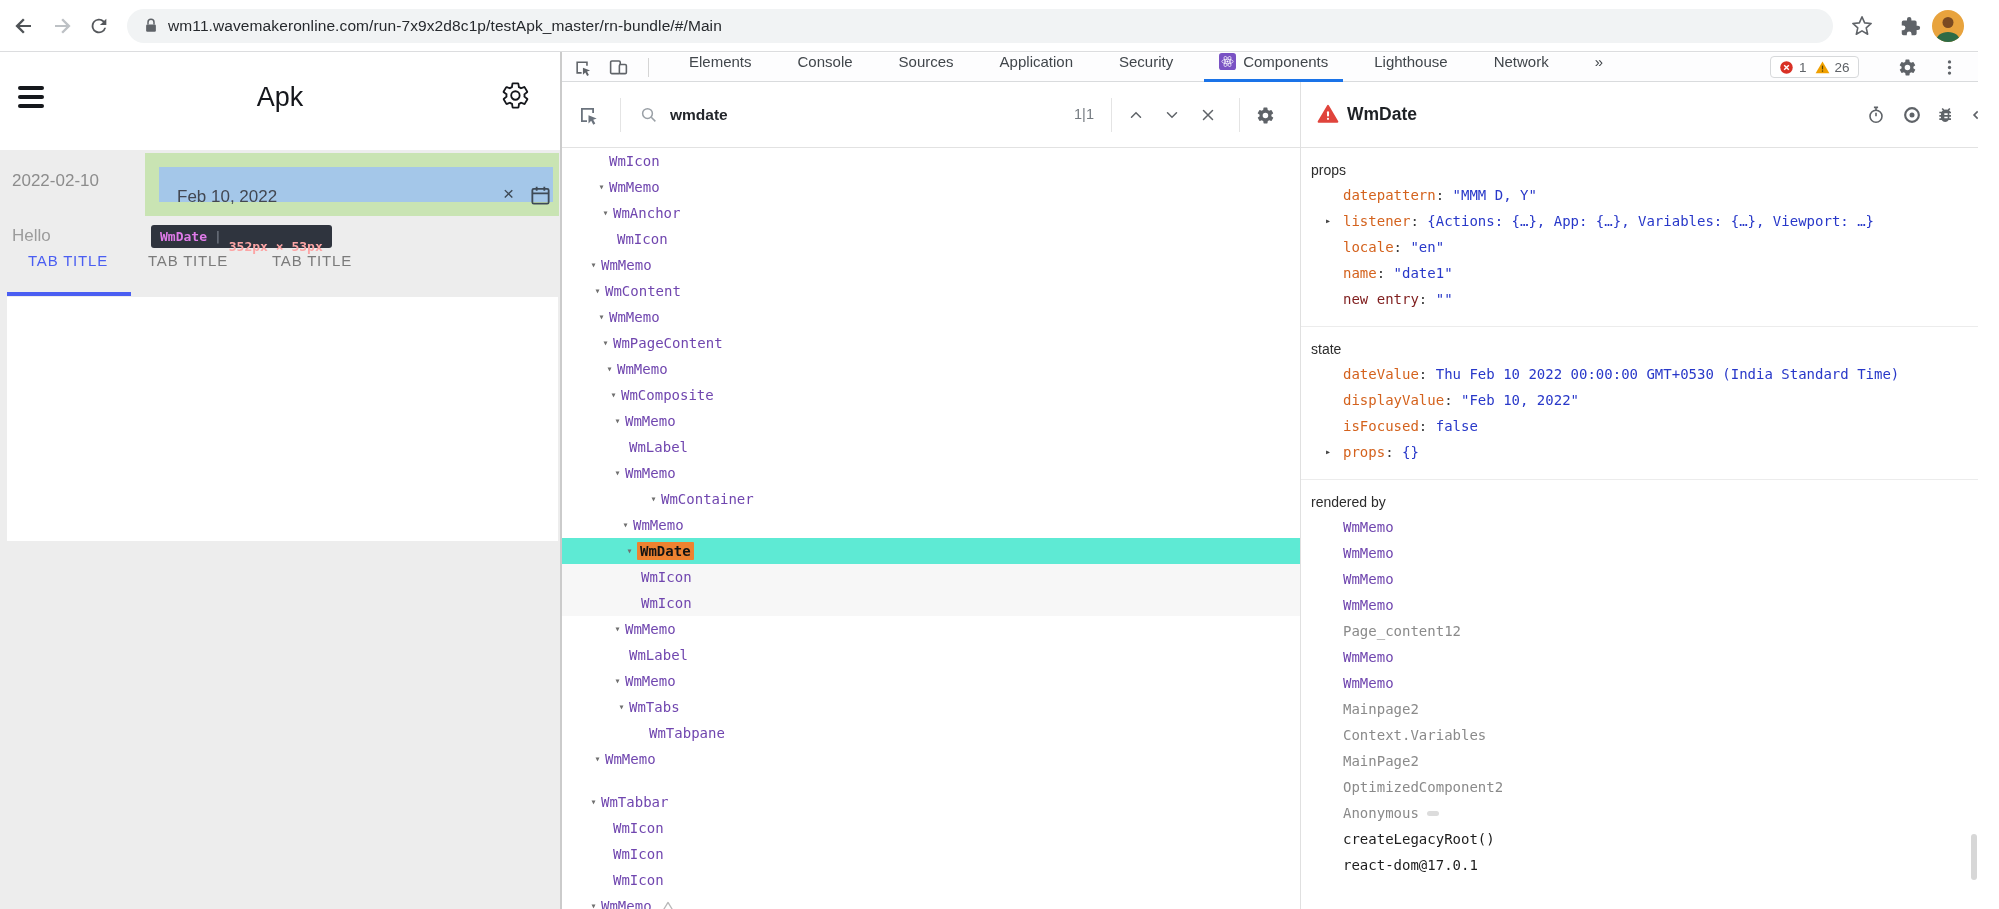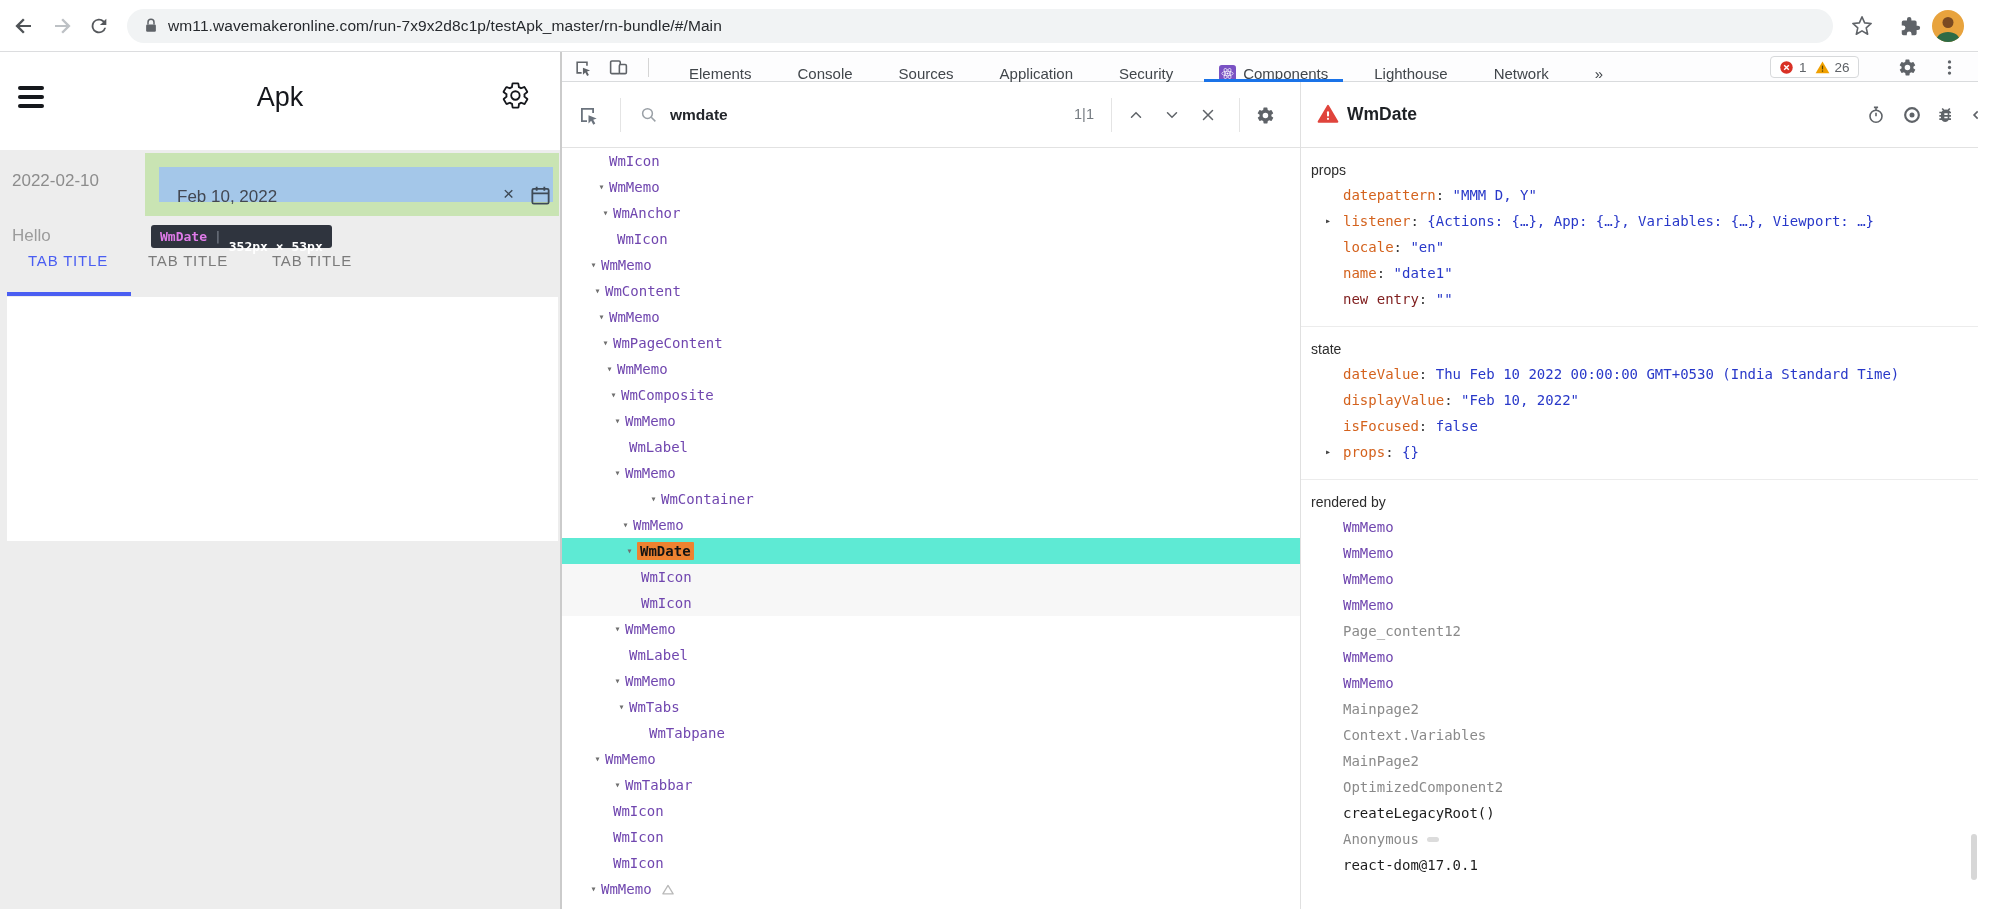--- a/index.html
+++ b/index.html
@@ -21,34 +21,34 @@
   .burger span{display:block;width:26px;height:3.6px;background:#15171c;border-radius:2px;margin-bottom:5.4px;}
   .date-label{position:absolute;left:12px;top:118px;font-size:17px;color:#8c8c8c;}
   .ov-green{position:absolute;left:145px;top:100px;width:414px;height:63px;background:#c9e4b3;}
   .ov-blue{position:absolute;left:14px;top:14px;width:394px;height:35px;background:#a4c7e9;}
   .date-text{position:absolute;left:18px;top:20px;font-size:17px;color:#424751;}
   .date-clear{position:absolute;left:344px;top:16px;font-size:19px;color:#3e4a56;}
   .tooltip{position:absolute;left:151px;top:172px;height:23px;background:#2f343e;border-radius:3px;
            display:flex;align-items:center;gap:7px;padding:0 9px;font-family:"DejaVu Sans Mono",monospace;font-size:13px;}
   .tt-name{color:#df7be9;font-weight:bold;}
   .tt-div{color:#7d848e;}
-  .tt-size{color:#ffffff;font-weight:bold;margin-top:20px;}
+  .tt-size{color:#fca5a5;font-weight:bold;margin-top:20px;}
   .hello{position:absolute;left:12px;top:173px;font-size:17px;color:#9c9c9c;}
   .app-tab{position:absolute;top:199px;font-size:15px;font-weight:500;letter-spacing:.8px;color:#7b7b7b;}
   .app-tab.active{color:#4a5ef2;}
   .tab-underline{position:absolute;left:7px;top:239px;width:124px;height:3.5px;background:#4a5ef2;}
   .tab-panel{position:absolute;left:7px;top:244px;width:551px;height:244px;background:#fff;}
 
   .vdivider{position:absolute;left:560px;top:52px;width:2px;bottom:0;background:#cbcbcb;}
 
   
   .devtools{position:absolute;left:562px;top:53px;right:0;bottom:0;background:#fff;}
   .dt-tabbar{position:absolute;left:0;right:0;top:0;height:29px;background:#fdfdfe;border-bottom:1px solid #d9dbdd;box-sizing:border-box;}
   .dt-tabs{position:absolute;left:104px;top:0;height:29px;display:flex;}
-  .dt-tab{display:flex;align-items:flex-end;gap:7px;padding:0 23px;font-size:15px;color:#41464b;position:relative;cursor:default;}
+  .dt-tab{display:flex;align-items:flex-start;gap:7px;padding:0 23px;font-size:15px;color:#41464b;position:relative;cursor:default;}
   .dt-tab.active::after{content:"";position:absolute;left:8px;right:8px;bottom:0;height:3px;background:#1a73e8;}
   .tb-vdiv{position:absolute;top:5px;width:1px;height:19px;background:#d5d5d5;}
   .badge-box{position:absolute;left:1208px;top:3px;height:22px;border:1px solid #d7d9db;border-radius:4px;background:#fff;
              display:flex;align-items:center;gap:5px;padding:0 8px;font-size:13.5px;color:#5f6368;box-sizing:border-box;}
 
   .dt-body{position:absolute;left:0;right:0;top:29px;bottom:0;}
   .tree-pane{position:absolute;left:0;top:0;width:738px;bottom:0;overflow:hidden;}
   .search-row{position:absolute;left:0;right:0;top:0;height:66px;border-bottom:1px solid #e2e2e2;box-sizing:border-box;}
   .search-query{position:absolute;left:108px;top:0;line-height:65px;font-size:15.5px;font-weight:600;color:#23262b;}
   .match-count{position:absolute;left:500px;top:0;width:44px;line-height:65px;text-align:center;font-size:14.5px;color:#747a80;}
@@ -344,21 +344,21 @@
             <div class="trow" style="padding-left: 56px;"><span class="chev">▾</span><span class="nm">WmMemo</span></div>
             <div class="trow sel" style="padding-left: 60px;"><span class="chev">▾</span><span class="nm">WmDate</span></div>
             <div class="trow sub" style="padding-left: 64px;"><span class="chev" style="visibility: hidden;">▾</span><span class="nm">WmIcon</span></div>
             <div class="trow sub" style="padding-left: 64px;"><span class="chev" style="visibility: hidden;">▾</span><span class="nm">WmIcon</span></div>
             <div class="trow" style="padding-left: 48px;"><span class="chev">▾</span><span class="nm">WmMemo</span></div>
             <div class="trow" style="padding-left: 52px;"><span class="chev" style="visibility: hidden;">▾</span><span class="nm">WmLabel</span></div>
             <div class="trow" style="padding-left: 48px;"><span class="chev">▾</span><span class="nm">WmMemo</span></div>
             <div class="trow" style="padding-left: 52px;"><span class="chev">▾</span><span class="nm">WmTabs</span></div>
             <div class="trow" style="padding-left: 72px;"><span class="chev" style="visibility: hidden;">▾</span><span class="nm">WmTabpane</span></div>
             <div class="trow" style="padding-left: 28px;"><span class="chev">▾</span><span class="nm">WmMemo</span></div>
-            <div class="trow" style="padding-left: 48px;"><span class="chev">▾</span><span class="nm">WmTabbar</span></div>
+            <div class="trow" style="padding-left: 24px; margin-top: 17px;"><span class="chev">▾</span><span class="nm">WmTabbar</span></div>
             <div class="trow" style="padding-left: 36px;"><span class="chev" style="visibility: hidden;">▾</span><span class="nm">WmIcon</span></div>
             <div class="trow" style="padding-left: 36px;"><span class="chev" style="visibility: hidden;">▾</span><span class="nm">WmIcon</span></div>
             <div class="trow" style="padding-left: 36px;"><span class="chev" style="visibility: hidden;">▾</span><span class="nm">WmIcon</span></div>
             <div class="trow" style="padding-left: 24px;"><span class="chev">▾</span><span class="nm">WmMemo</span><span class="warn"><svg width="14" height="13" viewBox="0 0 24 24">
                   <path d="M12 4.5L21.5 20h-19z" fill="none" stroke="#b9b9b9" stroke-width="2.4" stroke-linejoin="round"></path>
                 </svg></span></div>
           </div>
       </div>
 
       <div class="detail-vdiv"></div>
@@ -438,22 +438,22 @@
                 <div class="rb-item"><span class="t link">WmMemo</span></div>
                 <div class="rb-item"><span class="t link">WmMemo</span></div>
                 <div class="rb-item"><span class="t link">WmMemo</span></div>
                 <div class="rb-item"><span class="t muted">Page_content12</span></div>
                 <div class="rb-item"><span class="t link">WmMemo</span></div>
                 <div class="rb-item"><span class="t link">WmMemo</span></div>
                 <div class="rb-item"><span class="t muted">Mainpage2</span></div>
                 <div class="rb-item"><span class="t muted">Context.Variables</span></div>
                 <div class="rb-item"><span class="t muted">MainPage2</span></div>
                 <div class="rb-item"><span class="t muted">OptimizedComponent2</span></div>
+                <div class="rb-item"><span class="t muted">Anonymous</span><span class="rb-badge"></span></div>
                 <div class="rb-item"><span class="t plain">createLegacyRoot()</span></div>
-                <div class="rb-item"><span class="t muted">Anonymous</span><span class="rb-badge"></span></div>
                 <div class="rb-item"><span class="t plain">react-dom@17.0.1</span></div>
               </div>
           </div>
         </div>
 
         <div class="scroll-thumb"></div>
       </div>
     </div>
   </div>
 </div>

